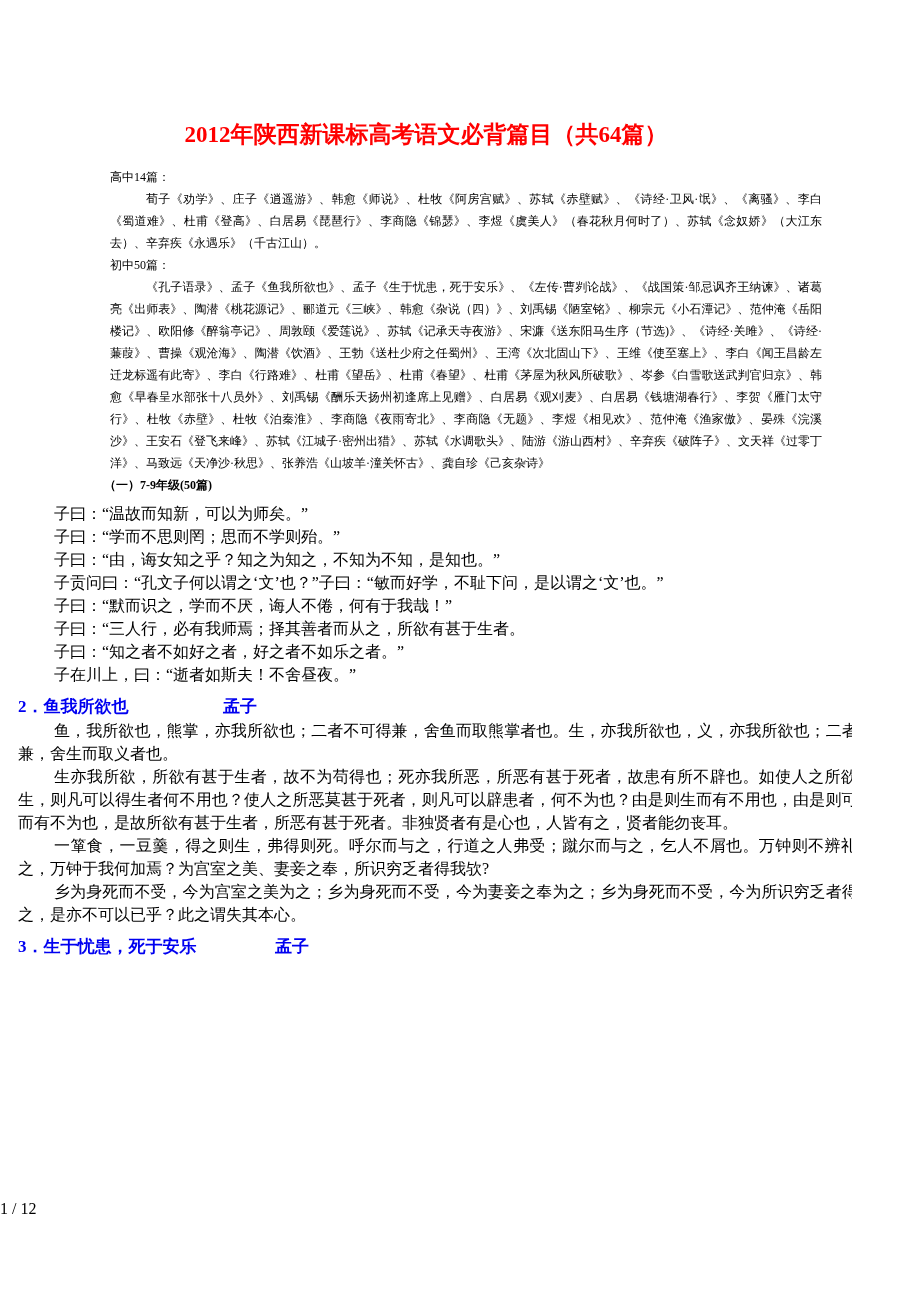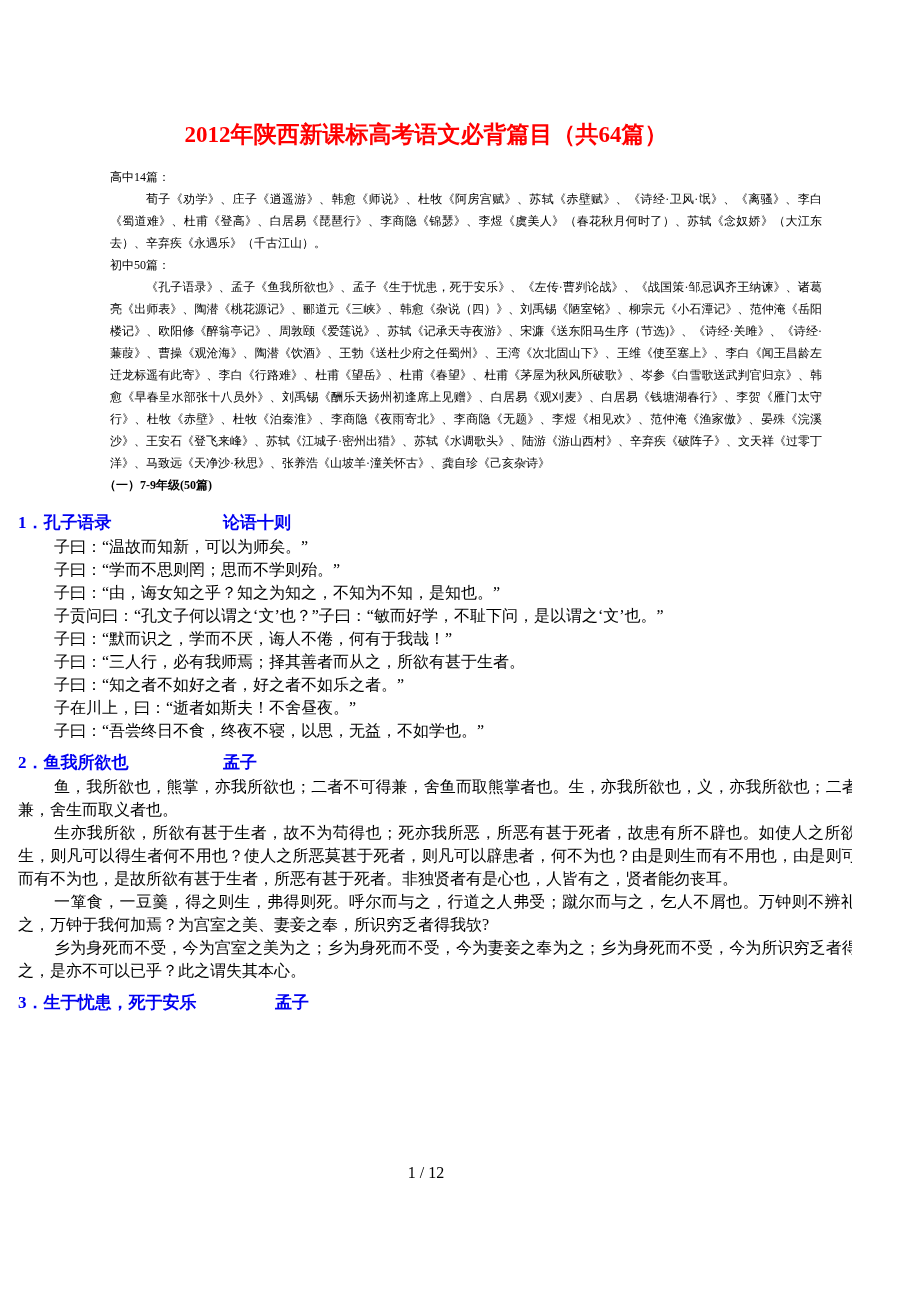--- a/index.html
+++ b/index.html
@@ -47,23 +47,23 @@
     font-size: 17px;
     line-height: 24px;
     font-weight: bold;
     color: #0000f0;
     text-align: left;
   }
   .sec-heading .sec-label { display: inline-block; min-width: 205px; }
   .sec-heading.wide-label .sec-label { min-width: 257px; }
   .footer {
     position: absolute;
-    left: 0; top: 1162px;
+    left: 0; top: 1198px;
     width: 100%;
-    text-align: center;
+    text-align: left;
     font-size: 16px;
     line-height: 22px;
     color: #000000;
   }
 </style>
 </head>
 <body>
 
 <div class="page">
 
@@ -72,32 +72,28 @@
   <div class="intro">
     <p>高中14篇：</p>
     <p class="indent">荀子《劝学》、庄子《逍遥游》、韩愈《师说》、杜牧《阿房宫赋》、苏轼《赤壁赋》、《诗经·卫风·氓》、《离骚》、李白《蜀道难》、杜甫《登高》、白居易《琵琶行》、李商隐《锦瑟》、李煜《虞美人》（春花秋月何时了）、苏轼《念奴娇》（大江东去）、辛弃疾《永遇乐》（千古江山）。</p>
     <p>初中50篇：</p>
     <p class="indent">《孔子语录》、孟子《鱼我所欲也》、孟子《生于忧患，死于安乐》、《左传·曹刿论战》、《战国策·邹忌讽齐王纳谏》、诸葛亮《出师表》、陶潜《桃花源记》、郦道元《三峡》、韩愈《杂说（四）》、刘禹锡《陋室铭》、柳宗元《小石潭记》、范仲淹《岳阳楼记》、欧阳修《醉翁亭记》、周敦颐《爱莲说》、苏轼《记承天寺夜游》、宋濂《送东阳马生序（节选)》、《诗经·关雎》、《诗经·蒹葭》、曹操《观沧海》、陶潜《饮酒》、王勃《送杜少府之任蜀州》、王湾《次北固山下》、王维《使至塞上》、李白《闻王昌龄左迁龙标遥有此寄》、李白《行路难》、杜甫《望岳》、杜甫《春望》、杜甫《茅屋为秋风所破歌》、岑参《白雪歌送武判官归京》、韩愈《早春呈水部张十八员外》、刘禹锡《酬乐天扬州初逢席上见赠》、白居易《观刈麦》、白居易《钱塘湖春行》、李贺《雁门太守行》、杜牧《赤壁》、杜牧《泊秦淮》、李商隐《夜雨寄北》、李商隐《无题》、李煜《相见欢》、范仲淹《渔家傲》、晏殊《浣溪沙》、王安石《登飞来峰》、苏轼《江城子·密州出猎》、苏轼《水调歌头》、陆游《游山西村》、辛弃疾《破阵子》、文天祥《过零丁洋》、马致远《天净沙·秋思》、张养浩《山坡羊·潼关怀古》、龚自珍《己亥杂诗》</p>
     <p class="grade">（一）7-9年级(50篇)</p>
   </div>
 
   <div class="sections">
 
-    <h2 class="sec-heading">
-      <span class="sec-label">1．孔子语录</span><span>论语十则</span>
-    </h2>
     <p>子曰：“温故而知新，可以为师矣。”</p>
     <p>子曰：“学而不思则罔；思而不学则殆。”</p>
     <p>子曰：“由，诲女知之乎？知之为知之，不知为不知，是知也。”</p>
     <p>子贡问曰：“孔文子何以谓之‘文’也？”子曰：“敏而好学，不耻下问，是以谓之‘文’也。”</p>
     <p>子曰：“默而识之，学而不厌，诲人不倦，何有于我哉！”</p>
     <p>子曰：“三人行，必有我师焉；择其善者而从之，所欲有甚于生者。</p>
     <p>子曰：“知之者不如好之者，好之者不如乐之者。”</p>
     <p>子在川上，曰：“逝者如斯夫！不舍昼夜。”</p>
-    <p>子曰：“吾尝终日不食，终夜不寝，以思，无益，不如学也。”</p>
 
     <h2 class="sec-heading">
       <span class="sec-label">2．鱼我所欲也</span><span>孟子</span>
     </h2>
     <p>鱼，我所欲也，熊掌，亦我所欲也；二者不可得兼，舍鱼而取熊掌者也。生，亦我所欲也，义，亦我所欲也；二者不可得兼，舍生而取义者也。</p>
     <p>生亦我所欲，所欲有甚于生者，故不为苟得也；死亦我所恶，所恶有甚于死者，故患有所不辟也。如使人之所欲莫甚于生，则凡可以得生者何不用也？使人之所恶莫甚于死者，则凡可以辟患者，何不为也？由是则生而有不用也，由是则可以辟患而有不为也，是故所欲有甚于生者，所恶有甚于死者。非独贤者有是心也，人皆有之，贤者能勿丧耳。</p>
     <p>一箪食，一豆羹，得之则生，弗得则死。呼尔而与之，行道之人弗受；蹴尔而与之，乞人不屑也。万钟则不辨礼义而受之，万钟于我何加焉？为宫室之美、妻妾之奉，所识穷乏者得我欤?</p>
     <p>乡为身死而不受，今为宫室之美为之；乡为身死而不受，今为妻妾之奉为之；乡为身死而不受，今为所识穷乏者得我而为之，是亦不可以已乎？此之谓失其本心。</p>
 
     <h2 class="sec-heading wide-label">

